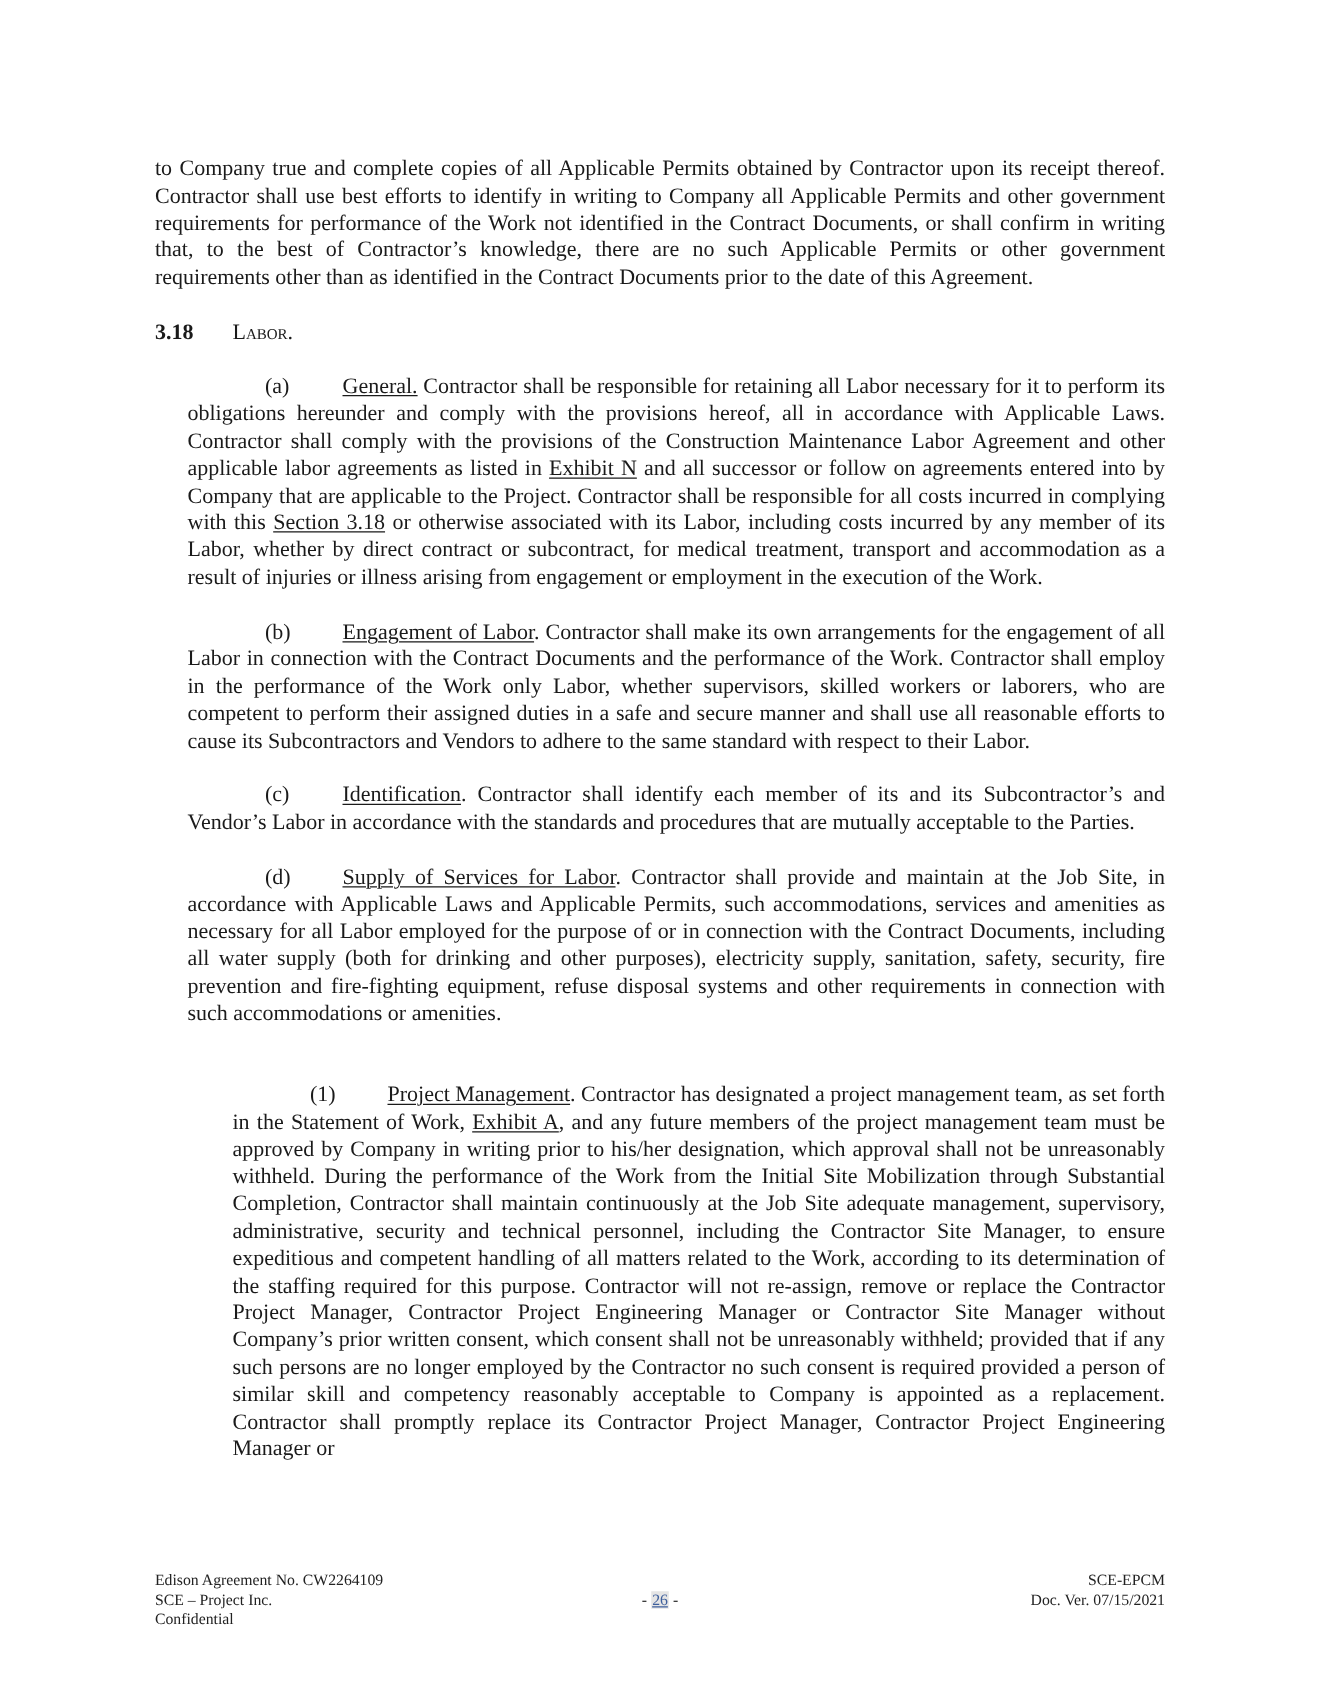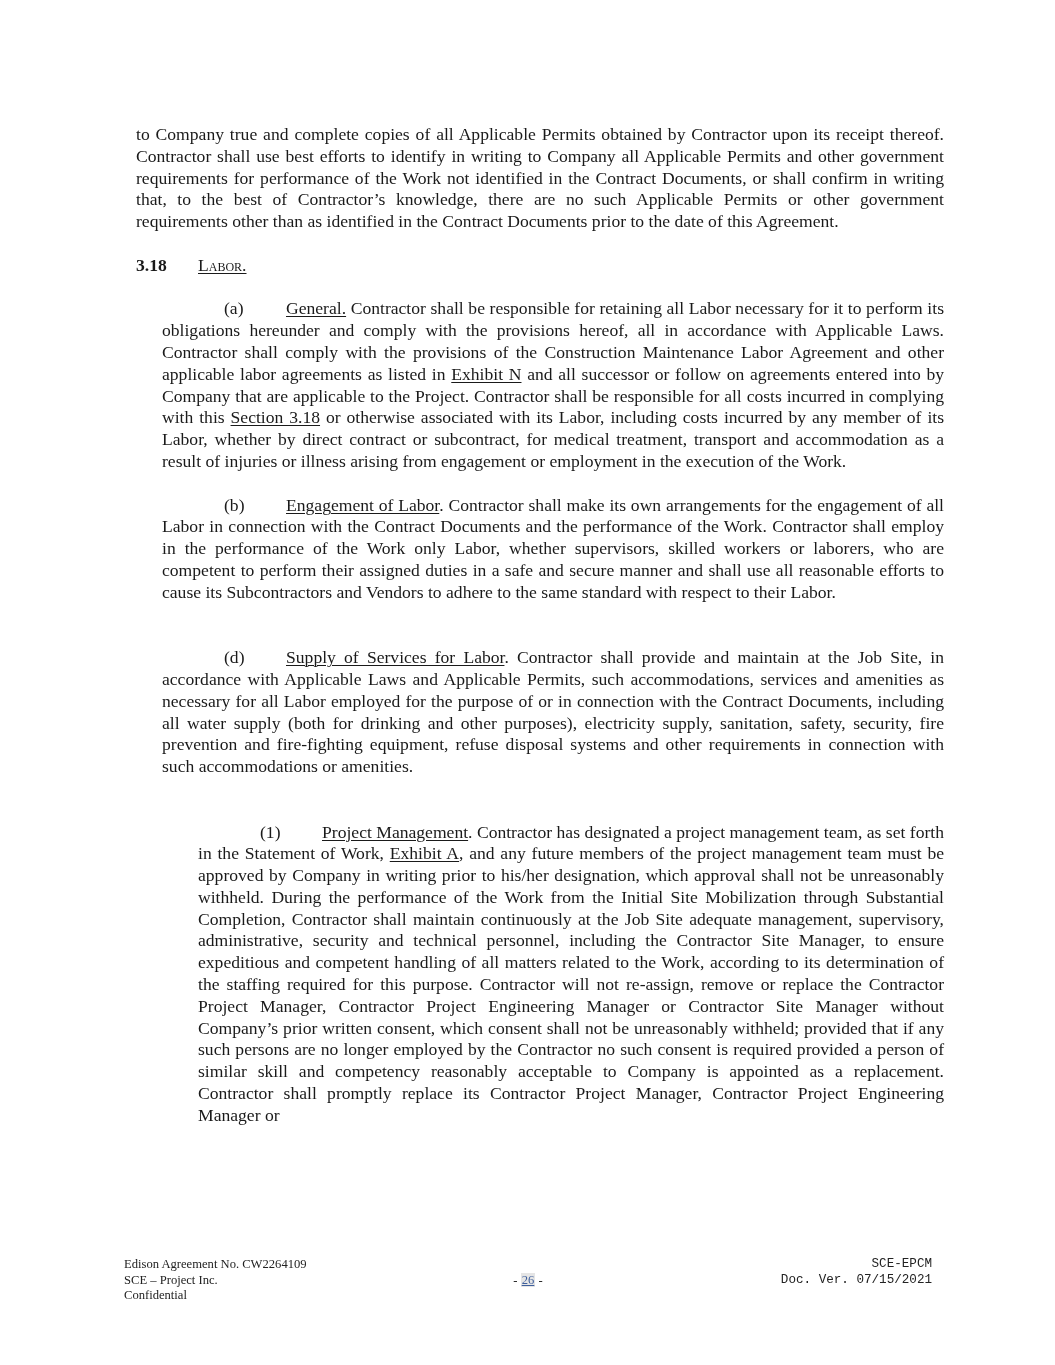--- a/index.html
+++ b/index.html
@@ -10,21 +10,21 @@
     body {
       width: 1055px;
       height: 1365px;
       position: relative;
       overflow: hidden;
       font-family: "Liberation Serif", serif;
       color: #1a1a1a;
     }
     .page {
       position: absolute;
-      left: 136px;
+      left: 124px;
       top: 124px;
       width: 808px;
     }
     .para {
       font-size: 17.6px;
       line-height: 21.8px;
       text-align: justify;
       margin: 0;
     }
     .gap { height: 21.8px; }
@@ -35,34 +35,34 @@
     }
     .sub .para { text-indent: 62px; }
     .label {
       display: inline-block;
       width: 62px;
       text-indent: 0;
     }
     .u { text-decoration: underline; text-underline-offset: 2px; text-decoration-thickness: 1px; }
     .section-head { font-size: 17.6px; line-height: 21.8px; margin: 0; }
     .section-num { display: inline-block; width: 62px; font-weight: bold; }
-    .smallcaps { font-variant: small-caps; text-decoration: underline; text-underline-offset: 2px; text-decoration-thickness: 1px; }
+    .smallcaps { font-variant: small-caps; text-underline-offset: 2px; text-decoration-thickness: 1px; }
 
     .footer {
       position: absolute;
       left: 124px;
       top: 1257px;
       width: 808px;
       font-size: 12.6px;
       line-height: 15.5px;
       color: #222;
     }
     .footer .left { position: absolute; left: 0; top: 0; }
     .footer .center { position: absolute; left: 0; right: 0; top: 15.5px; text-align: center; }
-    .footer .right { position: absolute; right: 0; top: 0; text-align: right; font-family: Liberation Mono, monospace; }
+    .footer .right { position: absolute; right: 0; top: 0; text-align: right; }
     .pnum {
       background: #e5e5e5;
       color: #3e5f9c;
       padding: 0 1px;
       text-decoration: underline;
     }
   </style>
 </head>
 <body>
 
@@ -79,20 +79,21 @@
   <div class="gap"></div>
 
   <p class="para indent-first"><span class="label">(a)</span><span class="u">General.</span><span>  Contractor shall be responsible for retaining all Labor necessary for it to perform its obligations hereunder and comply with the provisions hereof, all in accordance with Applicable Laws. Contractor shall comply with the provisions of the Construction Maintenance Labor Agreement and other applicable labor agreements as listed in </span><span class="u">Exhibit N</span><span> and all successor or follow on agreements entered into by Company that are applicable to the Project.  Contractor shall be responsible for all costs incurred in complying with this </span><span class="u">Section 3.18</span><span> or otherwise associated with its Labor, including costs incurred by any member of its Labor, whether by direct contract or subcontract, for medical treatment, transport and accommodation as a result of injuries or illness arising from engagement or employment in the execution of the Work.</span></p>
 
   <div class="gap"></div>
 
   <p class="para indent-first"><span class="label">(b)</span><span class="u">Engagement of Labor</span><span>.  Contractor shall make its own arrangements for the engagement of all Labor in connection with the Contract Documents and the performance of the Work.  Contractor shall employ in the performance of the Work only Labor, whether supervisors, skilled workers or laborers, who are competent to perform their assigned duties in a safe and secure manner and shall use all reasonable efforts to cause its Subcontractors and Vendors to adhere to the same standard with respect to their Labor.</span></p>
 
   <div class="gap"></div>
 
+  <p class="para indent-first"><span class="label">(c)</span><span class="u">Identification</span><span>.  Contractor shall identify each member of its and its Subcontractor’s and Vendor’s Labor in accordance with the standards and procedures that are mutually acceptable to the Parties.</span></p>
 
   <div class="gap"></div>
 
   <p class="para indent-first"><span class="label">(d)</span><span class="u">Supply of Services for Labor</span><span>.  Contractor shall provide and maintain at the Job Site, in accordance with Applicable Laws and Applicable Permits, such accommodations, services and amenities as necessary for all Labor employed for the purpose of or in connection with the Contract Documents, including all water supply (both for drinking and other purposes), electricity supply, sanitation, safety, security, fire prevention and fire-fighting equipment, refuse disposal systems and other requirements in connection with such accommodations or amenities.</span></p>
 
   <div class="gap"></div>
 
 
   <div class="gap"></div>
 

